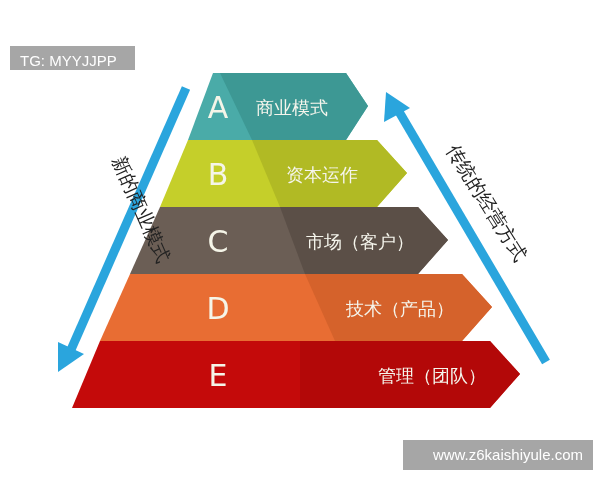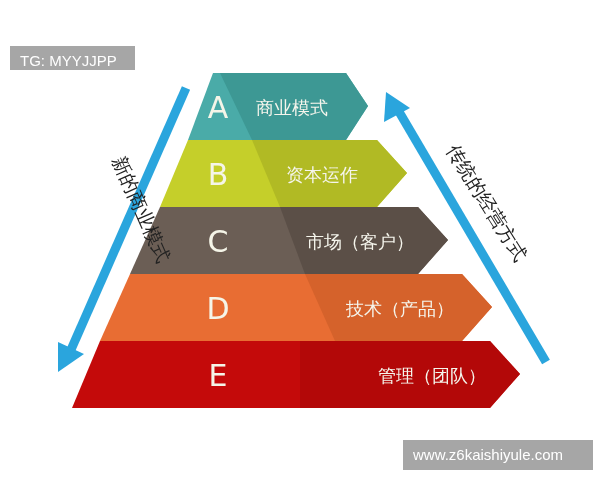--- a/index.html
+++ b/index.html
@@ -2,21 +2,21 @@
 <html><head>
 <meta charset="utf-8">
 <style>
   html, body { margin: 0; padding: 0; background: #ffffff; }
   body { width: 600px; height: 480px; position: relative; overflow: hidden;
          font-family: "DejaVu Sans", "Liberation Sans", sans-serif; }
   .wm { position: absolute; background: #a6a6a6; color: #ffffff;
         font-family: "Liberation Sans", sans-serif; font-size: 15px;
         line-height: 30px; padding: 0 10px; }
   #wm-top { left: 10px; top: 10px; height: 24px; width: 105px; margin-top: 36px; }
-  #wm-bottom { left: 403px; top: 440px; height: 30px; width: 170px; }
+  #wm-bottom { left: 403px; top: 440px; height: 30px; width: 170px; text-align: right; }
   svg#diagram { position: absolute; left: 0; top: 0; }
   .letter { font-family: "DejaVu Sans", sans-serif; font-size: 30px; fill: #f5f5e8; }
   .label { font-family: "DejaVu Sans", sans-serif; font-size: 18px; fill: #f5f5ec; }
   .side { font-family: "DejaVu Sans", sans-serif; font-size: 19px; fill: #222222; }
 </style>
 </head>
 <body>
 
 <div class="wm" id="wm-top">TG: MYYJJPP</div>
 <div class="wm" id="wm-bottom">www.z6kaishiyule.com</div>

